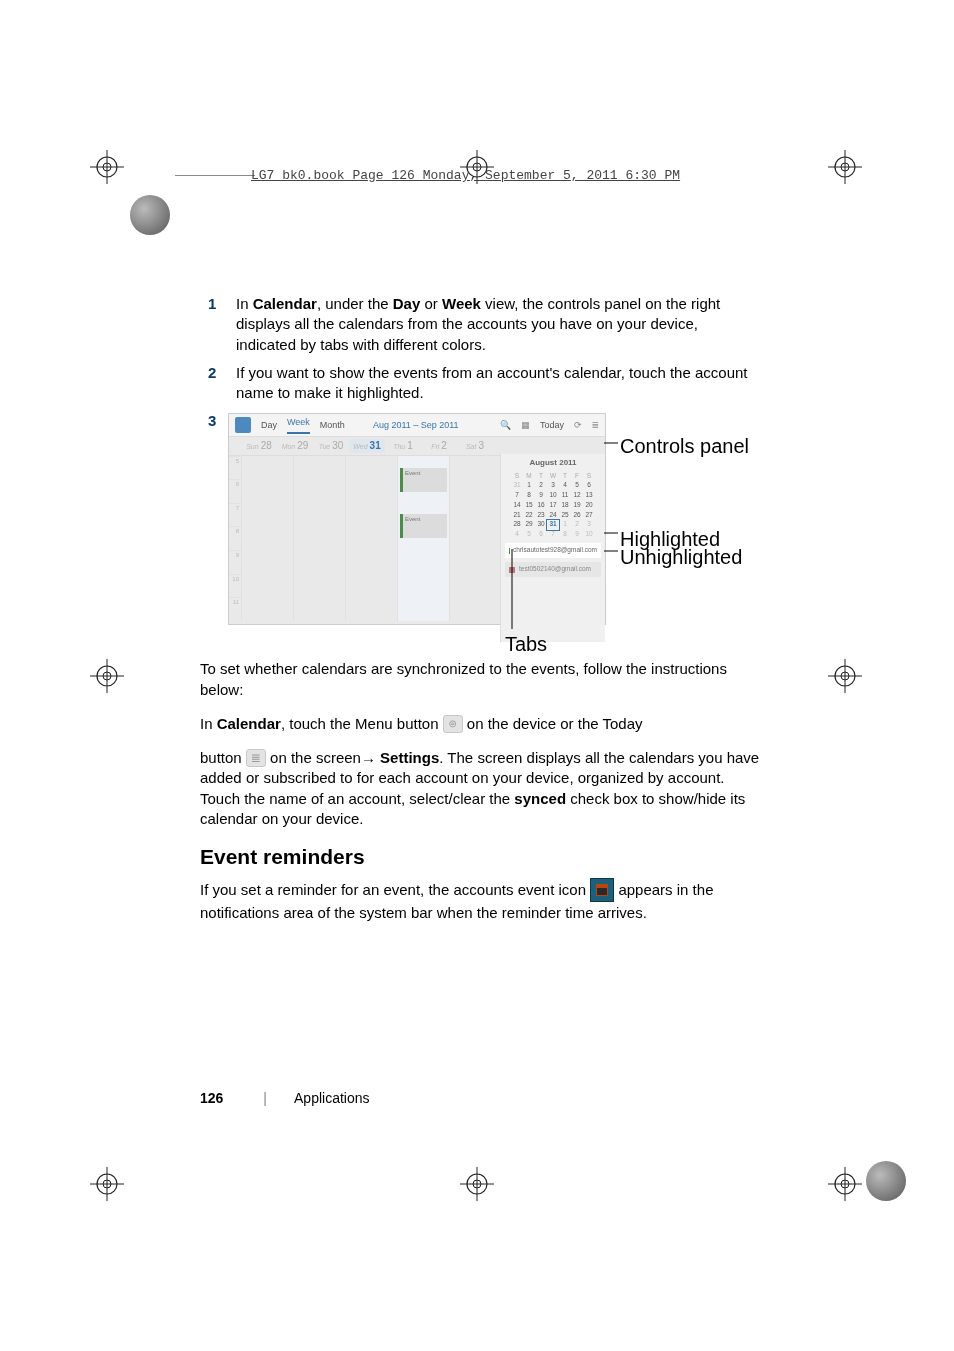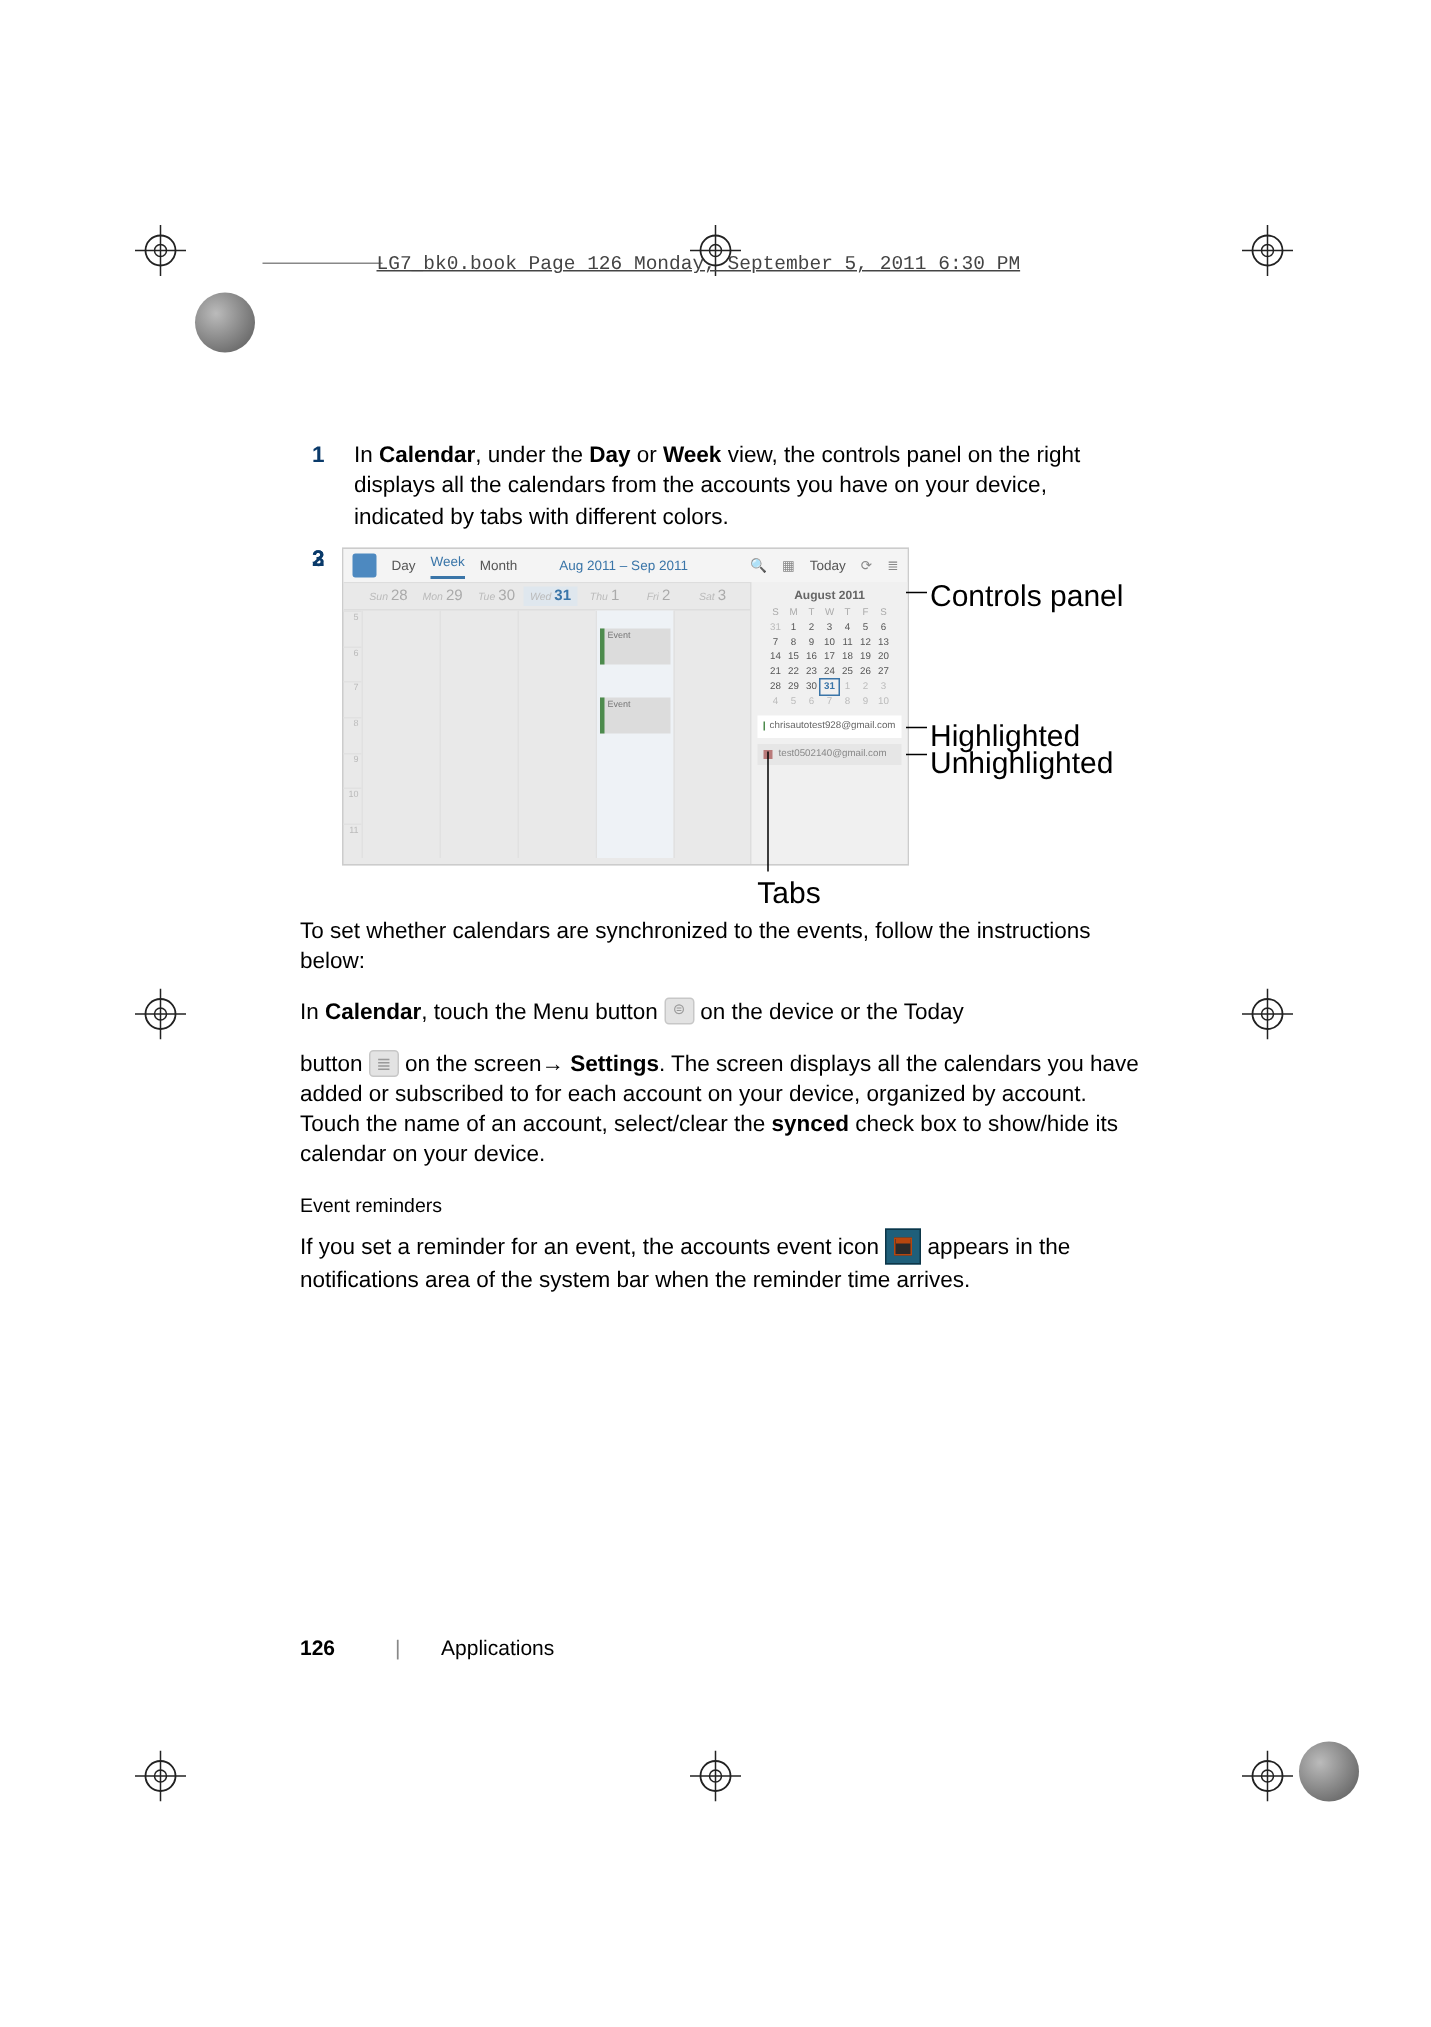--- a/index.html
+++ b/index.html
@@ -145,21 +145,21 @@
     left:2px; right:2px;
     height:22px;
     background:#dcdcdc;
     border-left:3px solid #4d8b4d;
     font-size:6px;
     color:#777;
     padding:1px 2px;
   }
   .ctrlpanel {
     position:absolute;
-    top: 22px;
+    top: 40px;
     right: 0;
     width: 104px;
     height: 188px;
     background:#f0f0f0;
     border-left:1px solid #ddd;
     font-size:7px;
     color:#666;
   }
   .ctrlpanel .monthlabel { text-align:center; font-weight:bold; padding-top:4px; font-size:8px;}
   .ctrlpanel table.minical { border-collapse:collapse; margin:2px auto 4px; font-size:6.5px; color:#555;}
@@ -192,22 +192,22 @@
   .callout.tabs { left: 296px; top: 218px; width:60px; text-align:center;}
   .leader {
     position:absolute;
     stroke:#000;
     fill:none;
   }
   .para {
     margin: 0 0 14px 0;
   }
   .subhead {
-    font-weight: normal;
-    font-size: 13px;
+    font-weight: bold;
+    font-size: 21px;
     margin: 10px 0 8px 0;
   }
   .inline-icon {
     display:inline-block;
     vertical-align:middle;
     width:18px; height:16px;
     background:#e3e3e3;
     border:1px solid #c7c7c7;
     border-radius:3px;
     position:relative;
@@ -310,20 +310,21 @@
   </div>
 
   <div class="content">
     <ol class="steps">
       <li>
         <span class="num">1</span>
         <span>In </span><span class="b">Calendar</span><span>, under the </span><span class="b">Day</span><span> or </span><span class="b">Week</span><span> view, the controls panel on the right displays all the calendars from the accounts you have on your device, indicated by tabs with different colors.</span>
       </li>
       <li>
         <span class="num">2</span>
+        <span>If you want to show the events from an account's calendar, touch the account name to make it highlighted.</span>
       </li>
       <li>
         <span class="num">3</span>
       </li>
     </ol>
 
     <div class="figure-wrap">
       <div class="calshot">
         <div class="topbar">
           <div class="icon-sq"></div>

